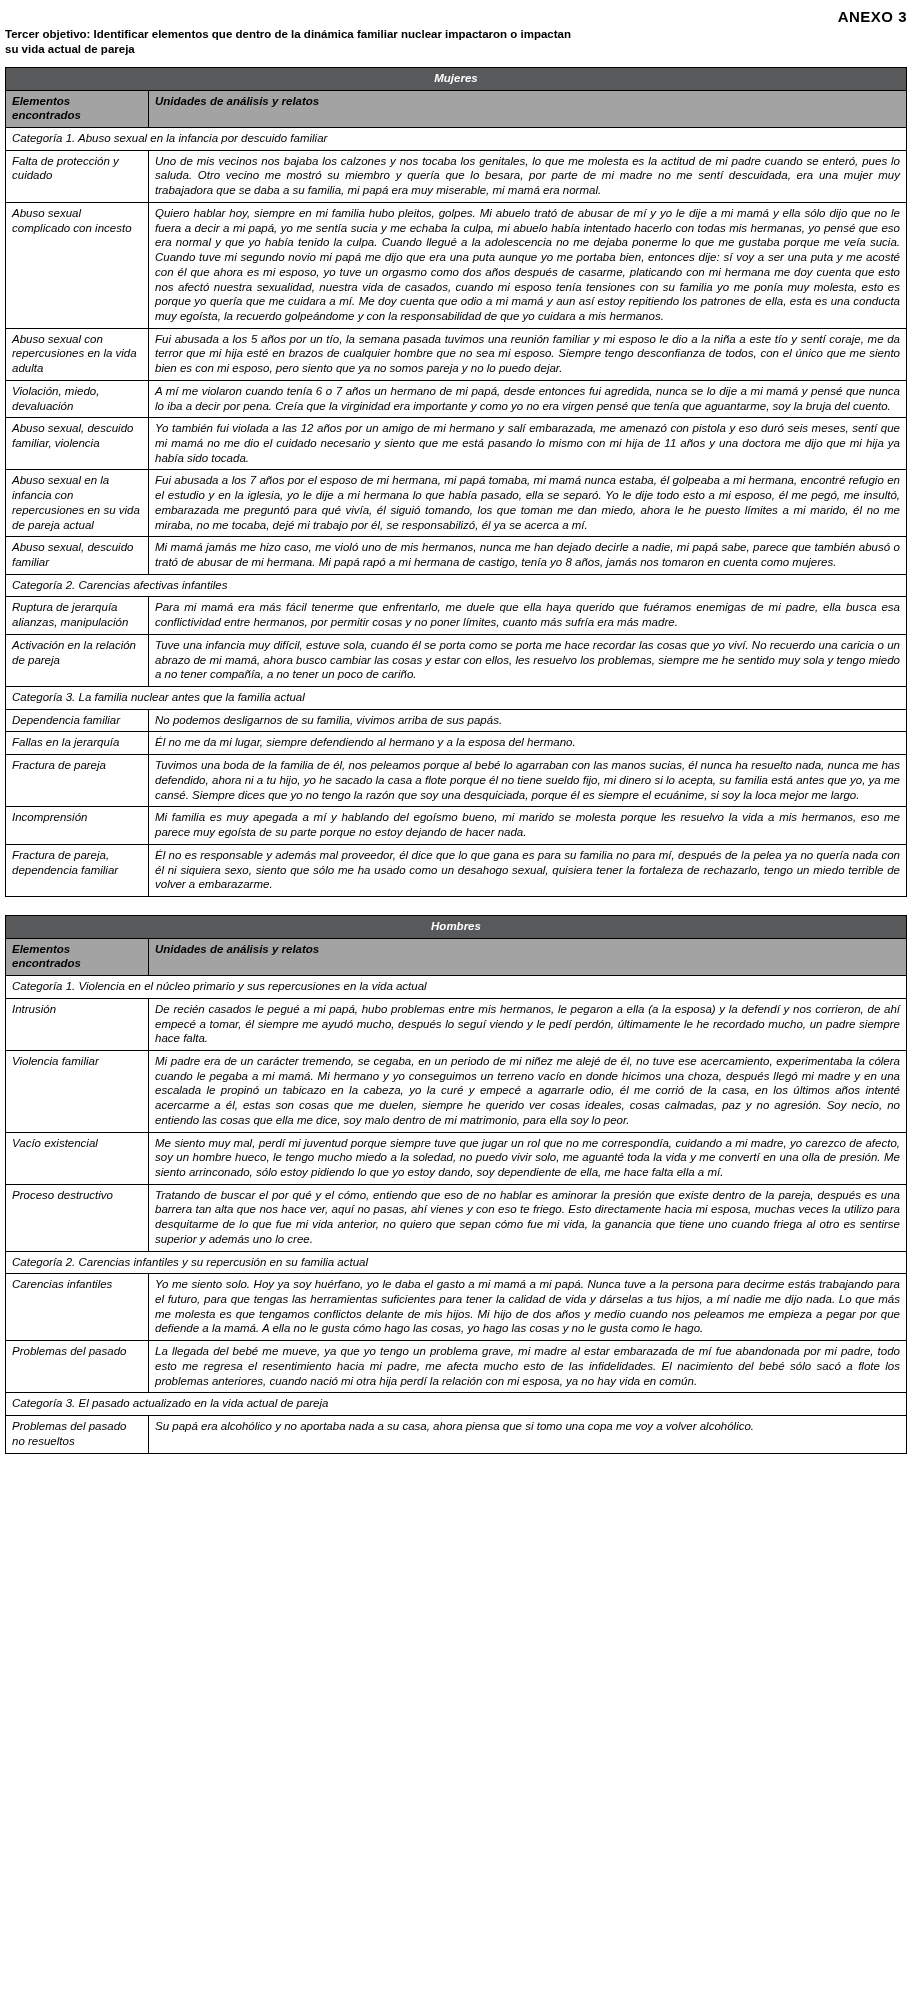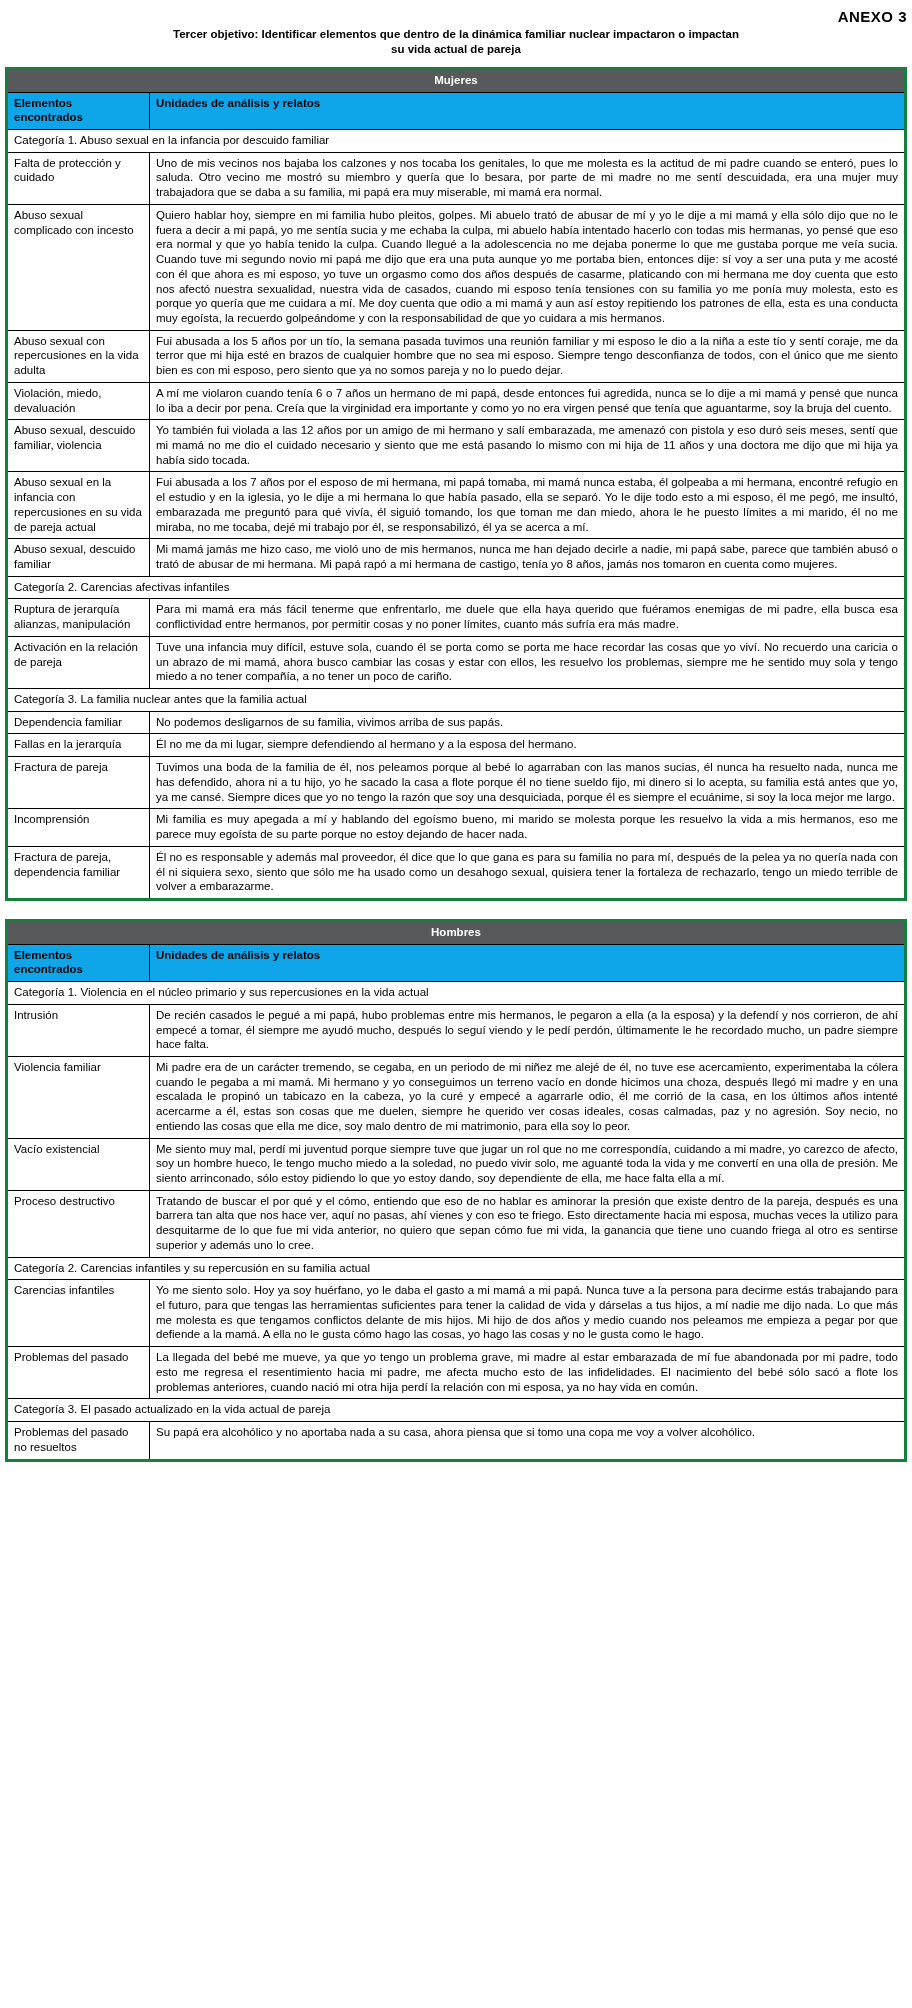--- a/index.html
+++ b/index.html
@@ -14,51 +14,51 @@
     padding: 6px 5px 10px 5px;
   }
   .doc-title {
     text-align: right;
     font-size: 15px;
     font-weight: bold;
     margin: 2px 0 2px 0;
     letter-spacing: 0.5px;
   }
   .doc-subtitle {
-    text-align: center;
     font-size: 11.5px;
     font-weight: bold;
     line-height: 1.3;
     margin-bottom: 10px;
   }
   table.anexo-table {
     width: 100%;
     border-collapse: collapse;
     table-layout: fixed;
     margin-bottom: 18px;
-    border: 3px solid #15803d;
+    border: 1px solid #15803d;
+    font-style: italic;
   }
   table.anexo-table td {
     border: 1px solid #000;
     vertical-align: top;
     font-size: 11.5px;
     line-height: 1.28;
     padding: 3px 6px 4px 6px;
     word-wrap: break-word;
   }
   td.group-header {
     background: #58595b;
     color: #ffffff;
     font-weight: bold;
     text-align: center;
     font-size: 11.5px;
     padding: 3px 4px;
   }
   td.col-header {
-    background: #0ea5e9;
+    background: #a3a3a3;
     font-weight: bold;
     font-size: 11.5px;
     padding: 3px 6px;
   }
   td.category-cell {
     padding: 3px 6px;
     font-size: 11.5px;
     margin-top: 48px;
   }
   td.element-cell {

